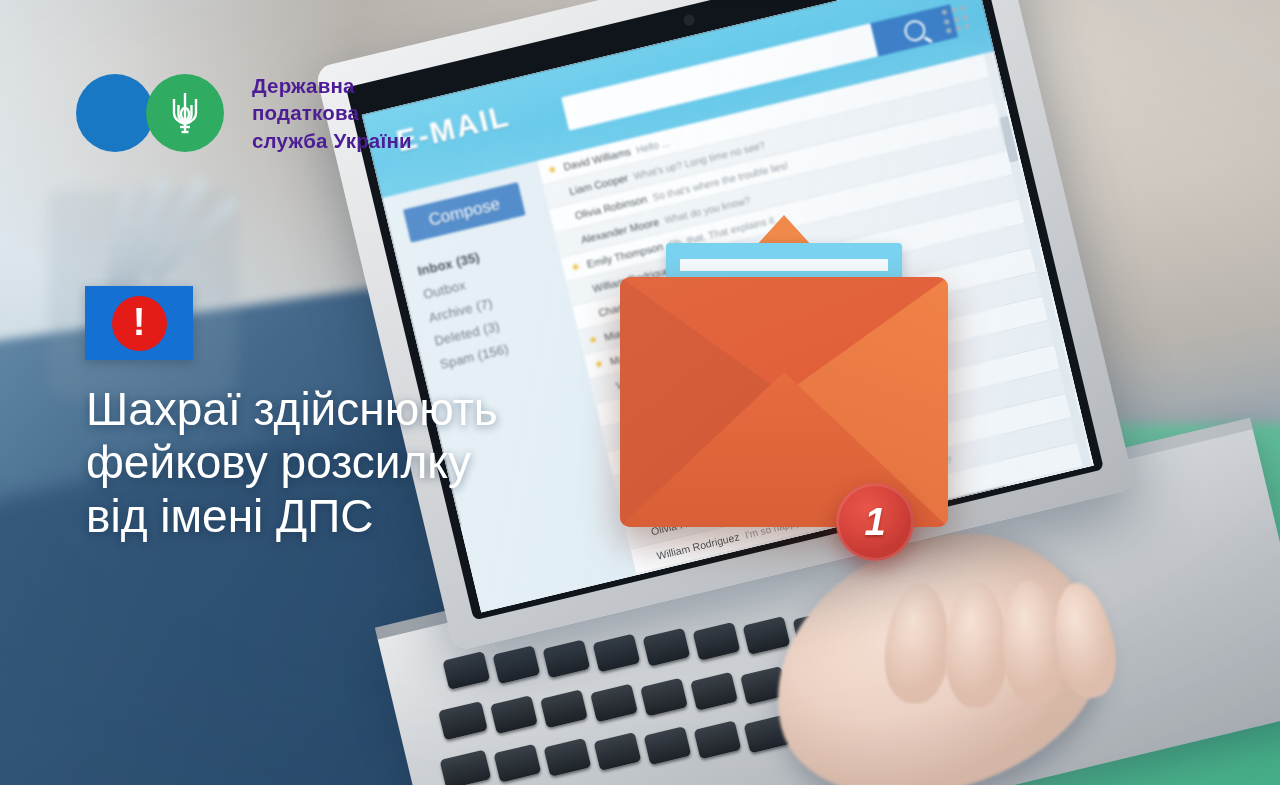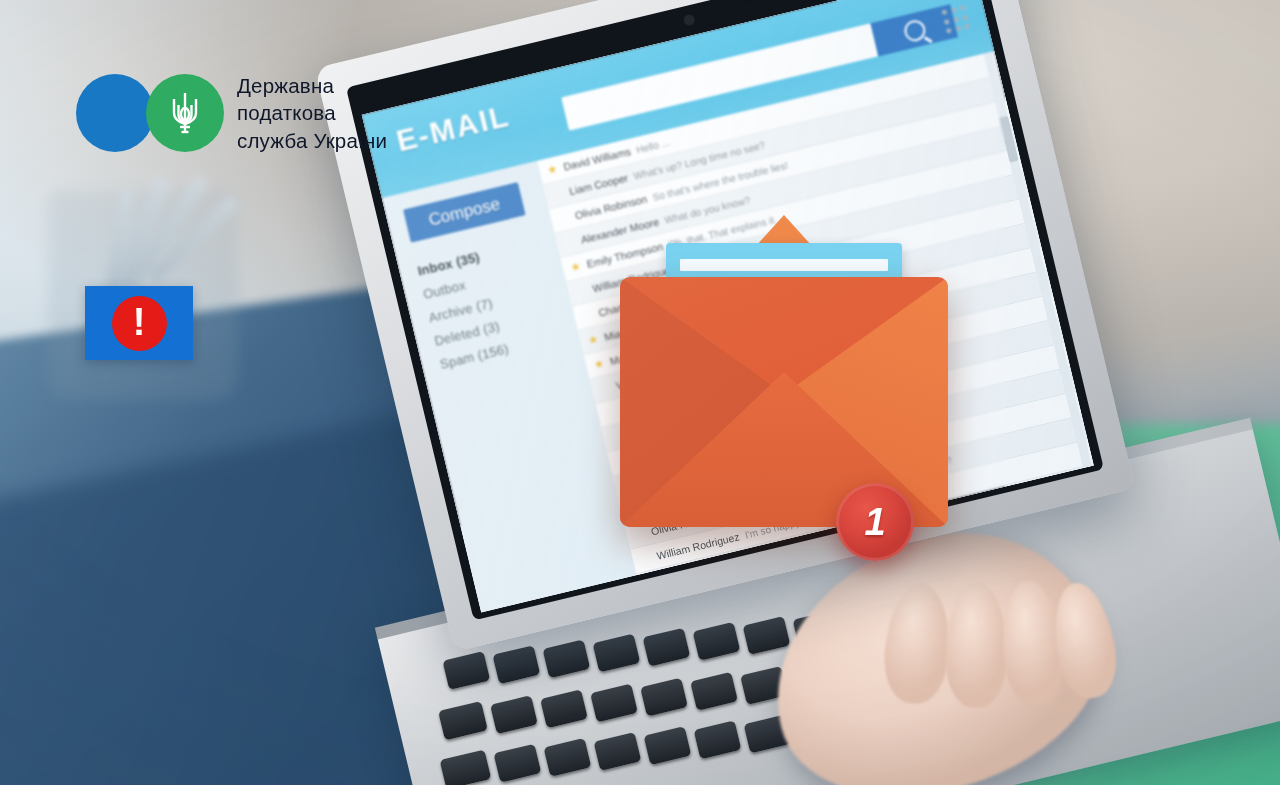--- a/index.html
+++ b/index.html
@@ -131,21 +131,21 @@
     box-shadow:0 8px 20px rgba(120,20,20,.4), inset 0 0 0 3px rgba(255,255,255,.12);
     display:flex;align-items:center;justify-content:center;}
   .badge span{color:#fff;font-size:38px;font-weight:bold;font-style:italic;
     text-shadow:0 2px 3px rgba(120,20,20,.5);}
 
   
   .logo{position:absolute;left:76px;top:72px;display:flex;align-items:center;}
   .dot-blue{width:78px;height:78px;border-radius:50%;background:#1878c4;}
   .dot-green{width:78px;height:78px;border-radius:50%;background:#2fab62;
     margin-left:-8px;display:flex;align-items:center;justify-content:center;}
-  .logotext{margin-left:13px;color:#0f172a;font-weight:normal;font-size:20.5px;
+  .logotext{margin-left:28px;color:#4c1d95;font-weight:bold;font-size:20.5px;
     line-height:1.33;letter-spacing:.2px;white-space:pre-line;}
 
   
   .uvaga{position:absolute;left:85px;top:286px;display:flex;align-items:stretch;
     height:74px;box-shadow:0 3px 10px rgba(10,30,50,.25);}
   .uvaga-left{width:108px;background:#1570d4;display:flex;align-items:center;justify-content:center;}
   .excl{width:55px;height:55px;border-radius:50%;background:#e41b17;
     display:flex;align-items:center;justify-content:center;}
   .excl b{color:#fff;font-size:38px;line-height:1;font-weight:bold;margin-top:-3px;}
   .uvaga-right{background:#fff;display:flex;align-items:center;padding:0 26px 0 20px;}
@@ -416,14 +416,17 @@
   </div>
 
   <div class="uvaga">
     <div class="uvaga-left">
       <div class="excl">
           <b>!</b>
         </div>
     </div>
   </div>
 
+  <div class="headline">Шахраї здійснюють
+фейкову розсилку
+від імені ДПС</div>
 
 </div>
 
 </body></html>

